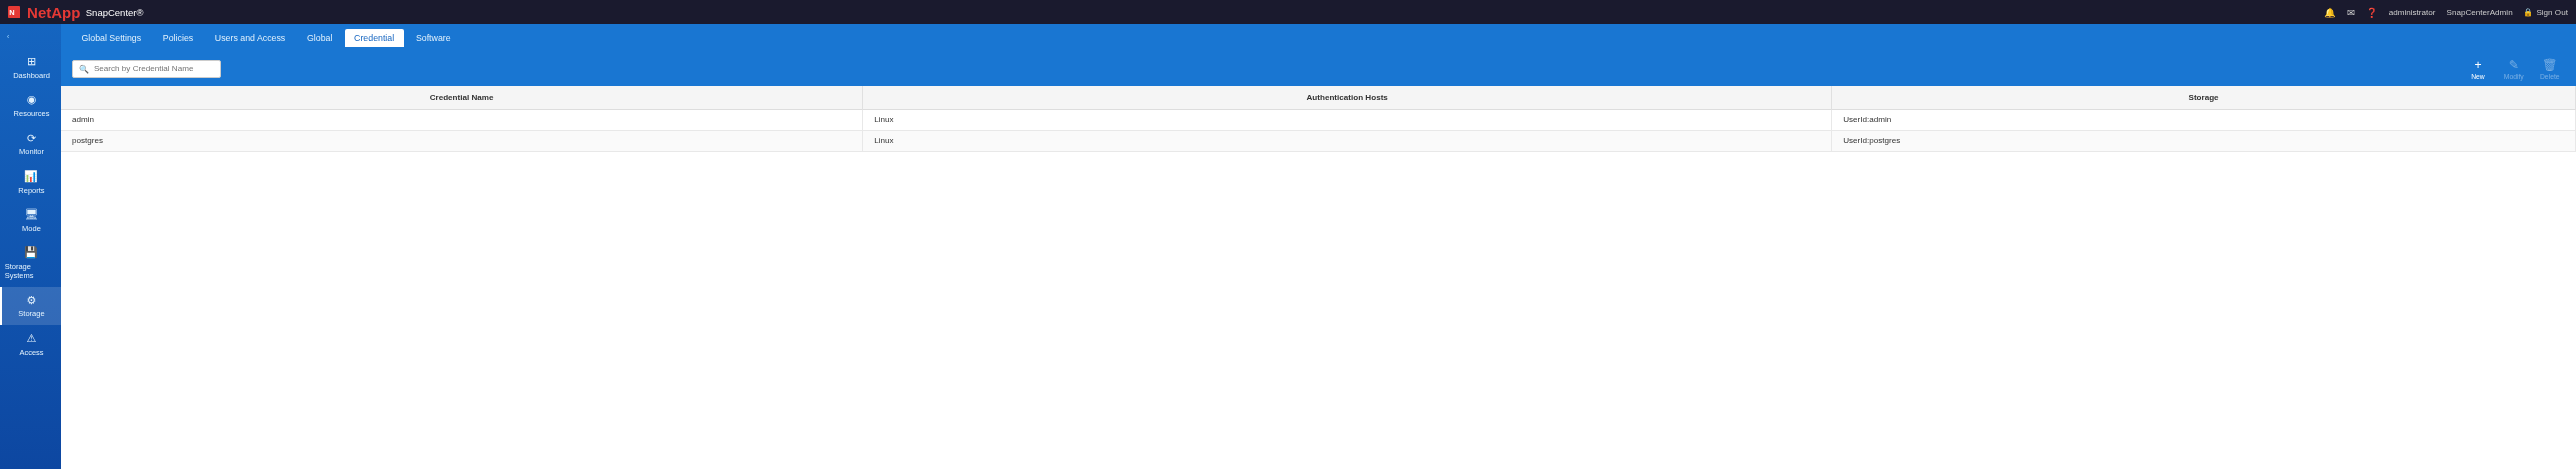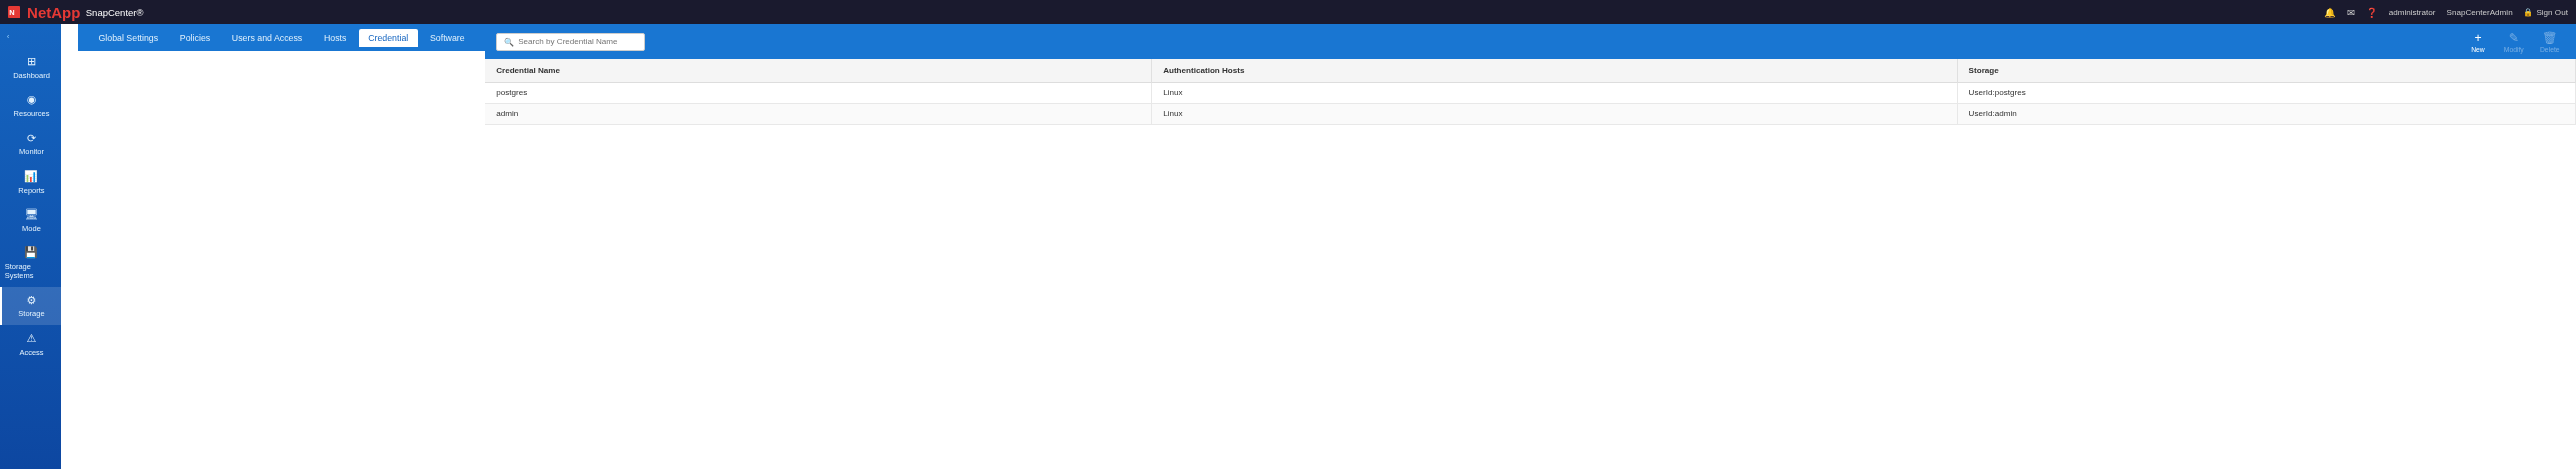--- a/index.html
+++ b/index.html
@@ -56,21 +56,21 @@
       cursor: pointer;
       color: #e3f2fd;
       font-size: 7.5px;
       gap: 2.7px;
       border-left: 2px solid transparent;
     }
     .sidebar-item.active { background: rgba(255,255,255,0.15); border-left: 2px solid #fff; }
     .sidebar-item .icon { font-size: 11px; }
 
     
-    .main-content { flex: 1; display: flex; flex-direction: row; overflow: hidden; padding-left: 17px; }
+    .main-content { flex: 1; display: flex; flex-direction: column; overflow: hidden; }
 
     
     .sub-nav {
       background: #1976d2;
       display: flex;
       align-items: center;
       height: 27px;
       padding: 0 11px;
       gap: 2.7px;
     }
@@ -139,21 +139,21 @@
       min-width: 30px;
     }
     .action-btn .btn-icon { font-size: 12.2px; }
     .action-btn.disabled { color: rgba(255,255,255,0.4); cursor: not-allowed; }
 
     
     .table-container { flex: 1; overflow: auto; background: #fff; }
     table { width: 100%; border-collapse: collapse; }
     thead tr { background: #f5f5f5; border-bottom: 0.7px solid #ddd; }
     thead th {
-      text-align: left;
+      text-align: center;
       padding: 6.8px 11px;
       font-size: 8.1px;
       font-weight: bold;
       color: #333;
       border-right: 0.7px solid #e0e0e0;
     }
     tbody tr { border-bottom: 0.7px solid #e8e8e8; }
     tbody td {
       padding: 5.4px 11px;
       font-size: 8.1px;
@@ -229,21 +229,21 @@
       <span>Access</span>
     </div>
   </div>
 
   <div class="main-content">
 
     <div class="sub-nav">
       <div class="sub-nav-item">Global Settings</div>
       <div class="sub-nav-item">Policies</div>
       <div class="sub-nav-item">Users and Access</div>
-      <div class="sub-nav-item">Hosts</div>
+      <div class="sub-nav-item">Global</div>
       <div class="sub-nav-item active">Credential</div>
       <div class="sub-nav-item">Software</div>
     </div>
 
     <div class="content-panel">
 
       <div class="toolbar">
         <div class="search-box">
           <span class="search-icon">🔍</span>
           <input type="text" placeholder="Search by Credential Name" style="">
@@ -268,29 +268,29 @@
         <table>
           <thead>
             <tr>
               <th>Credential Name</th>
               <th>Authentication Hosts</th>
               <th>Storage</th>
             </tr>
           </thead>
           <tbody id="table-body">
           <tr>
+      <td>admin</td>
+      <td>Linux</td>
+      <td>UserId:admin</td>
+    </tr>
+              <tr>
       <td>postgres</td>
       <td>Linux</td>
       <td>UserId:postgres</td>
     </tr>
-              <tr>
-      <td>admin</td>
-      <td>Linux</td>
-      <td>UserId:admin</td>
-    </tr>
             </tbody>
         </table>
       </div>
 
     </div>
   </div>
 </div>
 
 
 </body></html>

